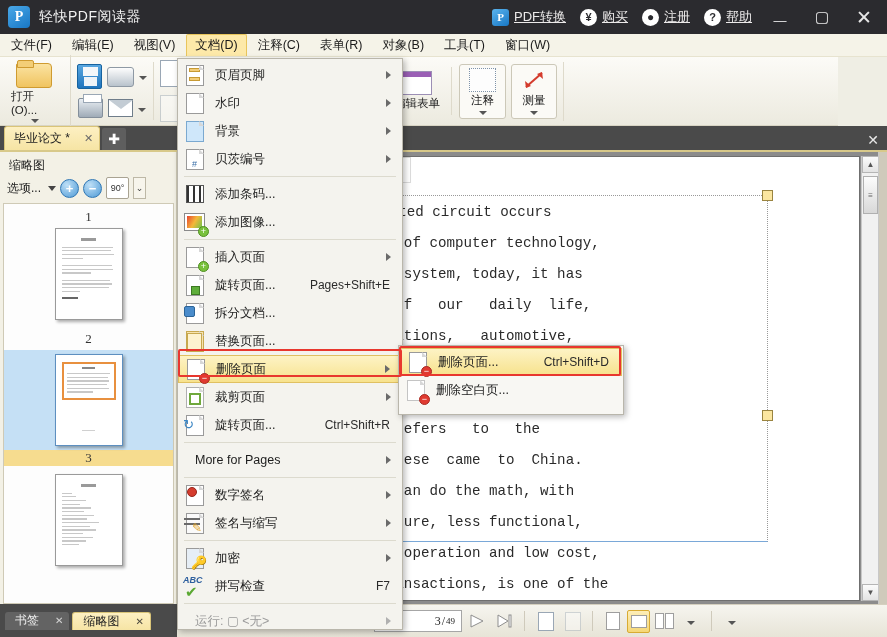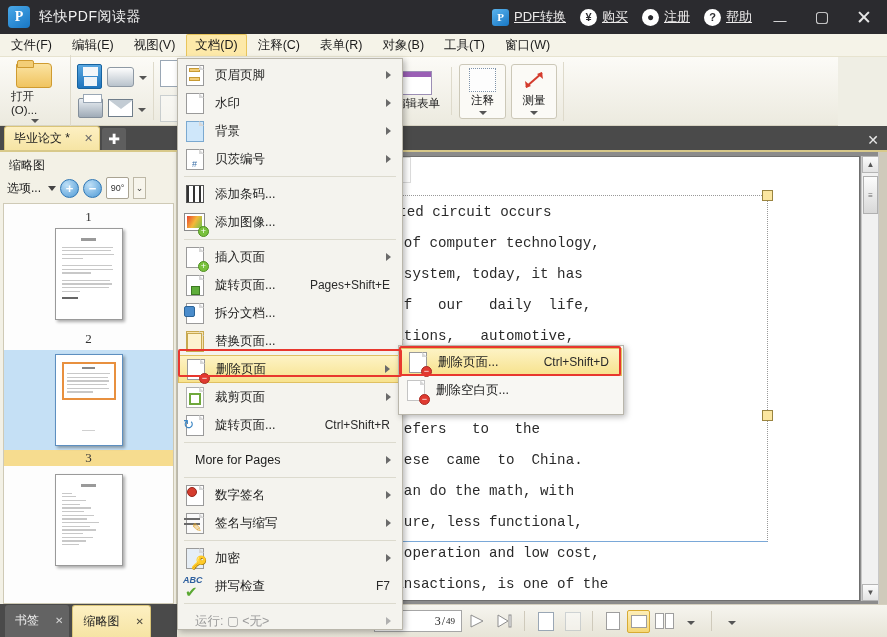--- a/index.html
+++ b/index.html
@@ -207,21 +207,21 @@
     font-size:8px;color:#555;}
   .sb-thumb { position:absolute; left:1px; width:15px; background:linear-gradient(#fcfcfc,#d8d8d8);
     border:1px solid #b0b0b0; display:flex;align-items:center;justify-content:center;
     font-size:8px;color:#666;}
 
   
   #bottomtabs {
     position:absolute; left:0; top:604px; width:177px; height:33px;
     background:#4a4a4a; display:flex; align-items:center; padding-left:5px;
   }
-  .bt-tab { height:32px; display:flex; align-items:center; padding:0 6px 0 10px;
+  .bt-tab { height:18px; display:flex; align-items:center; padding:0 6px 0 10px;
     font-size:12px; border-radius:3px 3px 0 0; margin-right:3px;font-family:Liberation Serif, serif;}
   .bt-tab.inactive { background:#636363; color:#eee; }
   .bt-tab.active { background:linear-gradient(#fdf0c2,#f6e4a4); color:#222;
     border:1px solid #d9c478; border-bottom:none; }
   .bt-tab .x { margin-left:16px; font-size:10px; opacity:.8;}
 
   #statusbar {
     position:absolute; left:177px; top:604px; width:710px; height:33px;
     background:linear-gradient(#f6f5ef,#e7e4d7); border-top:1px solid #d5d0bf;
     display:flex; align-items:center; justify-content:center; gap:3px;

